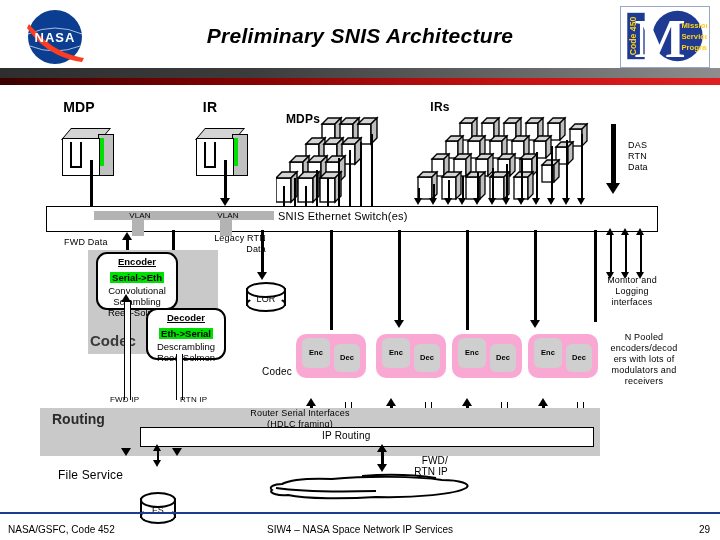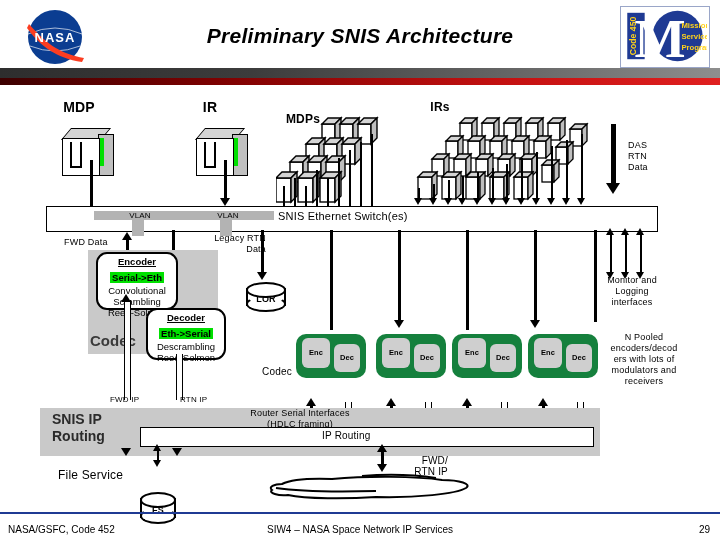--- a/index.html
+++ b/index.html
@@ -48,29 +48,29 @@
   .isobox .green{position:absolute;background:#00e000;}
 
   
   .mod{background:#fff;border:2px solid #000;border-radius:11px;
        text-align:center;padding-top:2px;}
   .mod .ttl{font-size:9.5px;font-weight:bold;text-decoration:underline;line-height:11px;}
   .mod .hl{background:#00e000;font-size:9.5px;font-weight:bold;line-height:11px;display:inline-block;padding:0 2px;}
   .mod .ln{font-size:9.5px;line-height:11px;}
 
   
-  .cyl{position:relative;font-weight:bold;}
+  .cyl{position:relative;}
   .cyl .body{position:absolute;left:0;top:6px;right:0;bottom:6px;
      background:#fff;border-left:2px solid #000;border-right:2px solid #000;}
   .cyl .top,.cyl .bot{position:absolute;left:0;right:0;height:12px;
      border:2px solid #000;border-radius:50%;background:#fff;}
   .cyl .top{top:0;}
   .cyl .bot{bottom:0;border-top-color:transparent;}
 
-  .encdec{position:absolute;background:#15803d;border-radius:10px;}
+  .encdec{position:absolute;background:#f9a8d4;border-radius:10px;}
   .encdec .bx{position:absolute;background:#cfcfcf;border-radius:6px;
       font-size:7.5px;font-weight:bold;text-align:center;color:#000;}
 
   .routerbar{background:#fff;border:1.5px solid #000;}
 
   
   #footer-rule{left:0;top:512px;width:720px;height:2px;background:#1f3a93;}
   .fnote{font-size:10px;position:absolute;top:524px;}
 </style>
 </head>
@@ -514,21 +514,20 @@
   <div>ers with lots of</div>
   <div>modulators and</div>
   <div>receivers</div>
 </div>
 
 <div class="abs lbl lbl-l" style="left:110px;top:394px;width:50px;font-size:8px;">FWD IP</div>
 <div class="abs lbl lbl-l" style="left:180px;top:394px;width:50px;font-size:8px;">RTN IP</div>
 
 <div class="abs gpanel" style="left:40px;top:408px;width:560px;height:48px;"></div>
 <div class="abs big" style="left:52px;top:411px;width:120px;font-size:14px;line-height:17px;color:#2b2b2b;">
-  <div>SNIS IP</div>
   <div>Routing</div>
 </div>
 <div class="abs lbl" style="left:180px;top:408px;width:240px;font-size:9px;">
   <div style="text-decoration:none;">Router Serial Interfaces</div>
   <div style="text-decoration:underline;">(HDLC framing)</div>
 </div>
 <div class="abs routerbar" style="left:140px;top:427px;width:452px;height:18px;"></div>
 <div class="abs lbl lbl-l" style="left:322px;top:430px;width:120px;font-size:10px;">IP Routing</div>
 
 <div class="abs">

